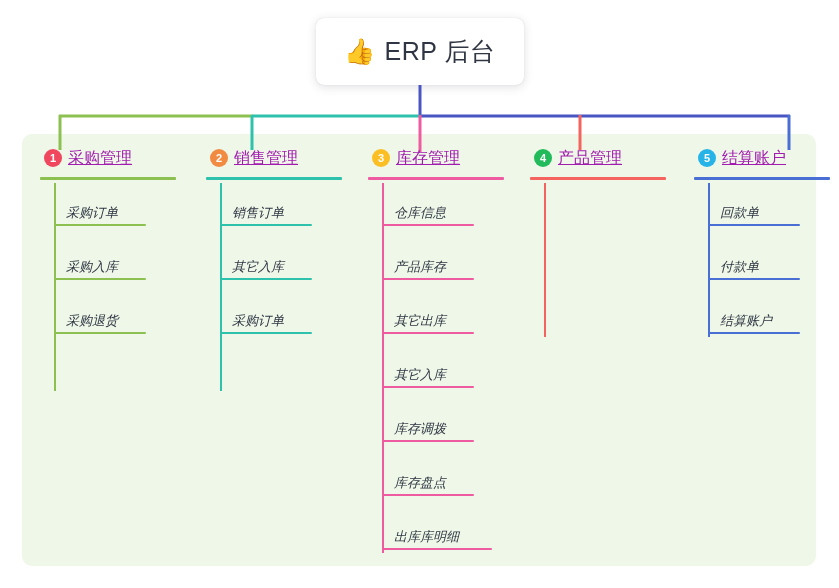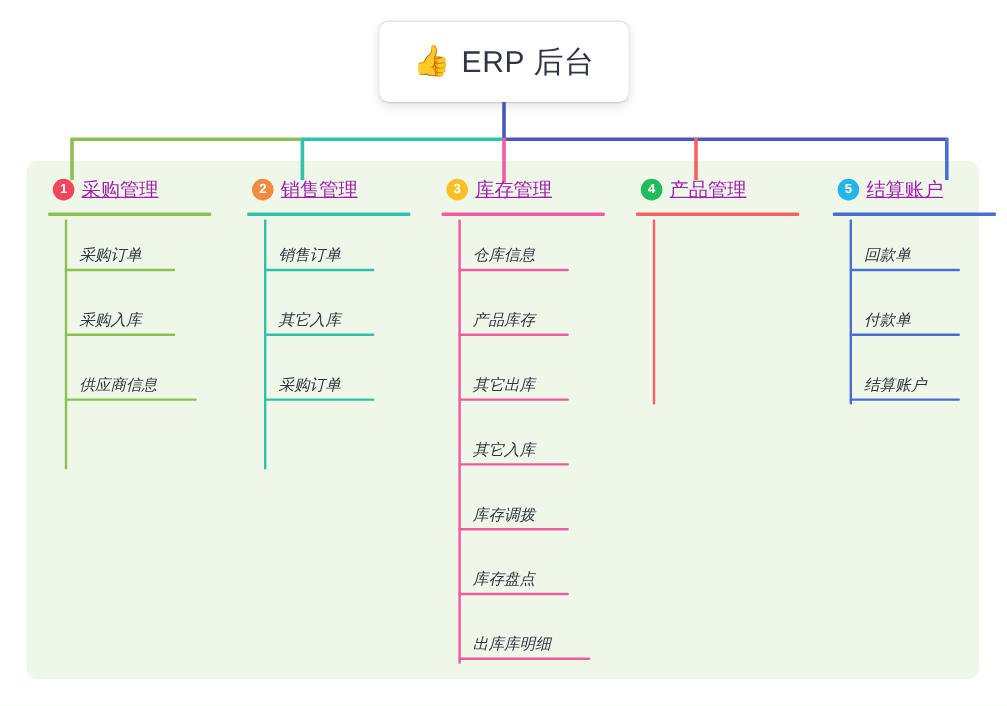--- a/index.html
+++ b/index.html
@@ -153,22 +153,22 @@
         <div class="leaf-list">
           <div class="leaf">
             <span class="leaf-label">采购订单</span>
             <div class="leaf-rule" style="background: rgb(140, 193, 82);"></div>
           </div>
           <div class="leaf">
             <span class="leaf-label">采购入库</span>
             <div class="leaf-rule" style="background: rgb(140, 193, 82);"></div>
           </div>
           <div class="leaf">
-            <span class="leaf-label">供应商信息</span>
-            <div class="leaf-rule wide" style="background: rgb(140, 193, 82);"></div>
+            <span class="leaf-label">采购退货</span>
+            <div class="leaf-rule" style="background: rgb(140, 193, 82);"></div>
           </div>
         </div>
       </div>
       <div class="column" style="left: 196px;">
         <div class="col-head">
           <span class="badge" style="background: rgb(242, 139, 66);">2</span>
           <span class="col-title">销售管理</span>
         </div>
         <div class="head-rule" style="background: rgb(46, 194, 172);"></div>
         <div class="spine" style="background: rgb(46, 194, 172); height: 208px;"></div>

